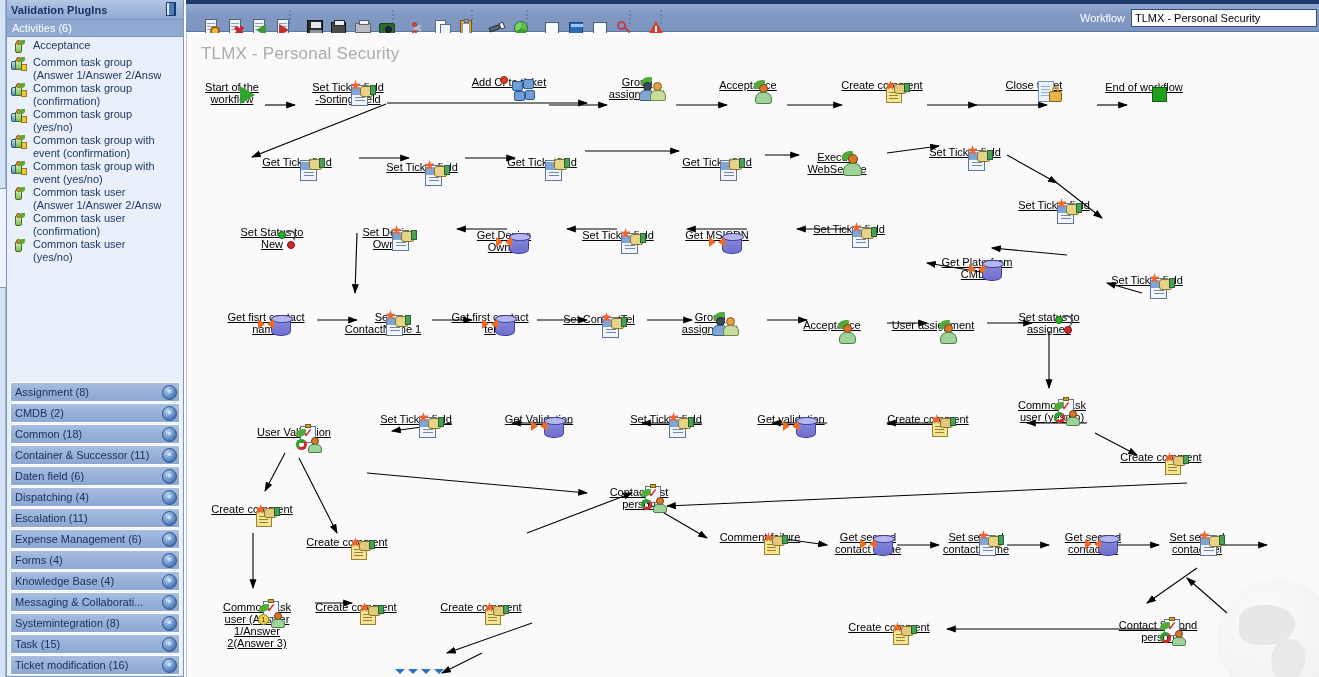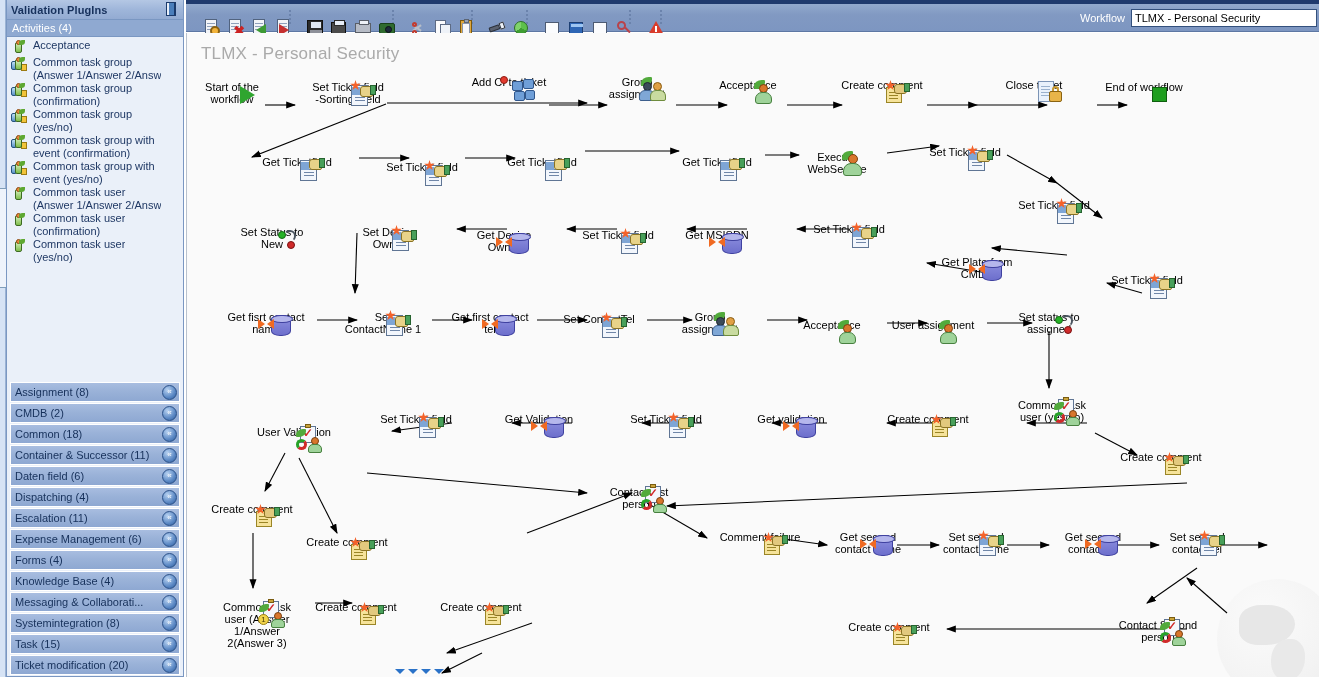--- a/index.html
+++ b/index.html
@@ -240,20 +240,21 @@
     border-radius: 50% 40% 55% 45%;
   }
 
   
   .node {
     position: absolute;
     width: 104px;
     margin-left: -52px;
     text-align: center;
     cursor: default;
+    text-decoration: underline;
   }
   .node .nlabel {
     font-size: 11px; color: #000000;
     line-height: 12px;
     white-space: pre-line;
     margin-top: 1px;
   }
   .node .nicon {
     width: 30px; height: 30px;
     margin: 0 auto;
@@ -401,21 +402,21 @@
   </div>
 
   <div class="sidebar">
     <div class="sb-title">
       <span class="t">Validation PlugIns</span>
       <span class="book-icon">
         <span class="b1"></span>
           <span class="b2"></span>
       </span>
     </div>
-    <div class="sb-subheader">Activities (4)</div>
+    <div class="sb-subheader">Activities (6)</div>
     <div class="sb-list" id="activities-list">
         <div class="sb-item">
           <span class="picon ">
             <span class="pi-body"></span>
             <span class="pi-head"></span>
             <span class="pi-leaf"></span>
           </span>
           <span class="ilabel">Acceptance</span>
         </div>
         <div class="sb-item">
@@ -548,21 +549,21 @@
         </div>
         <div class="sb-group">
           <span class="gname">Systemintegration (8)</span>
           <span class="chev">«</span>
         </div>
         <div class="sb-group">
           <span class="gname">Task (15)</span>
           <span class="chev">«</span>
         </div>
         <div class="sb-group">
-          <span class="gname">Ticket modification (20)</span>
+          <span class="gname">Ticket modification (16)</span>
           <span class="chev">«</span>
         </div>
       </div>
   </div>
 
   <div class="main">
     <div class="topbar-line"></div>
 
     <div class="toolbar">
       <div id="toolbar-buttons" style="display:flex;align-items:center;">

